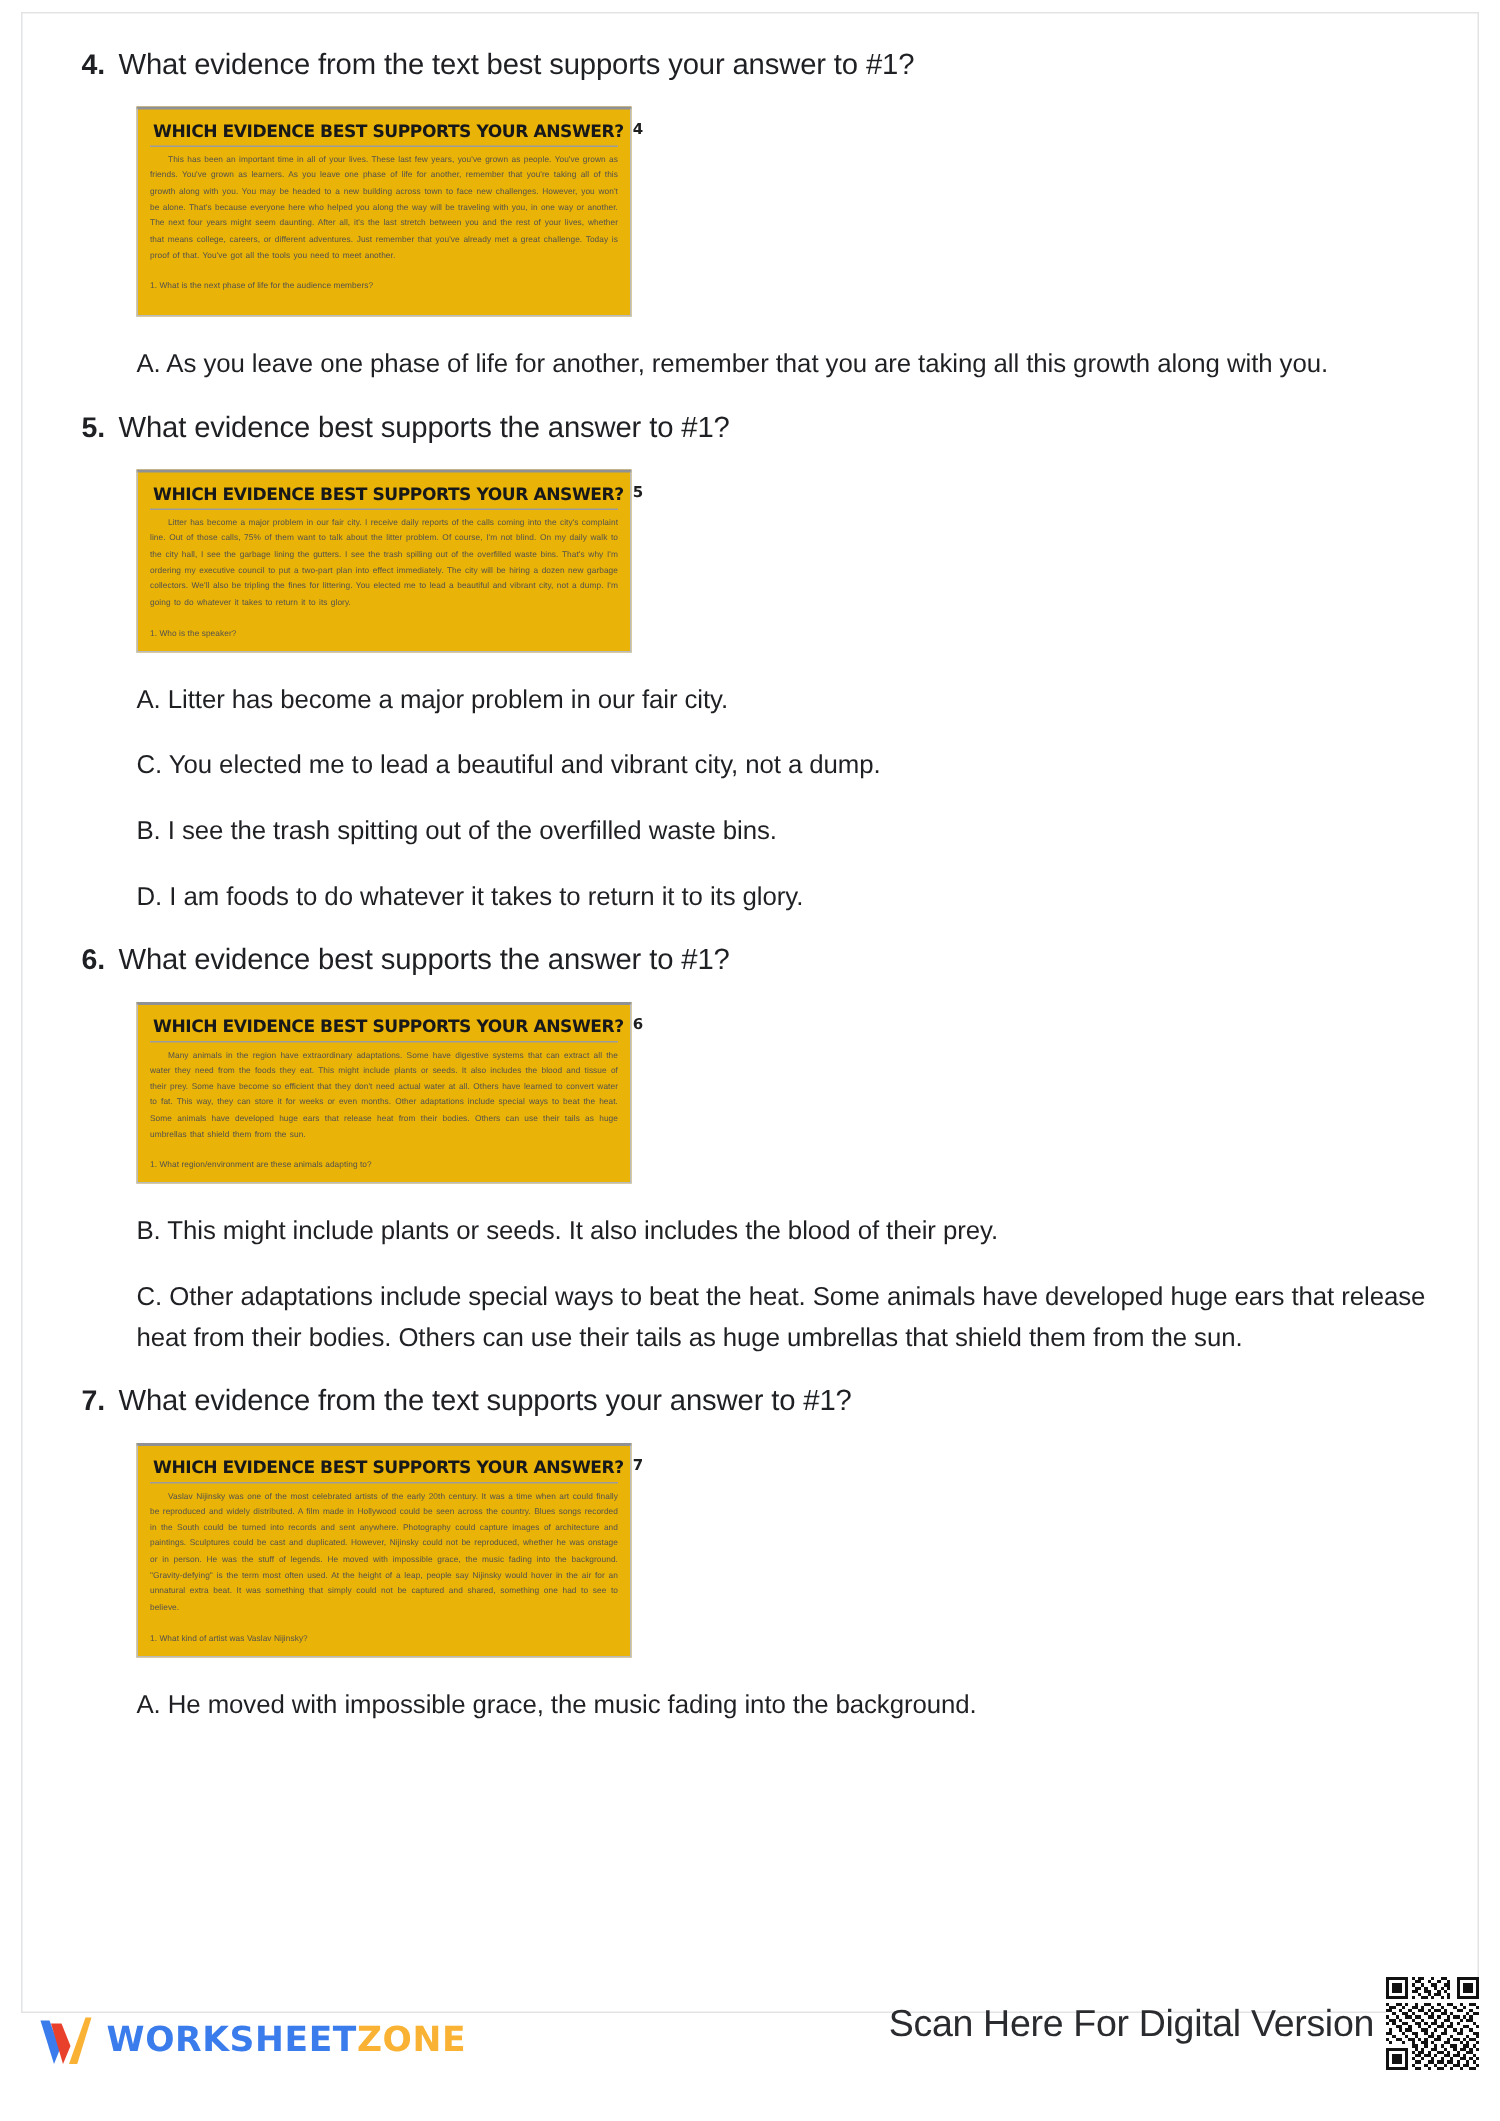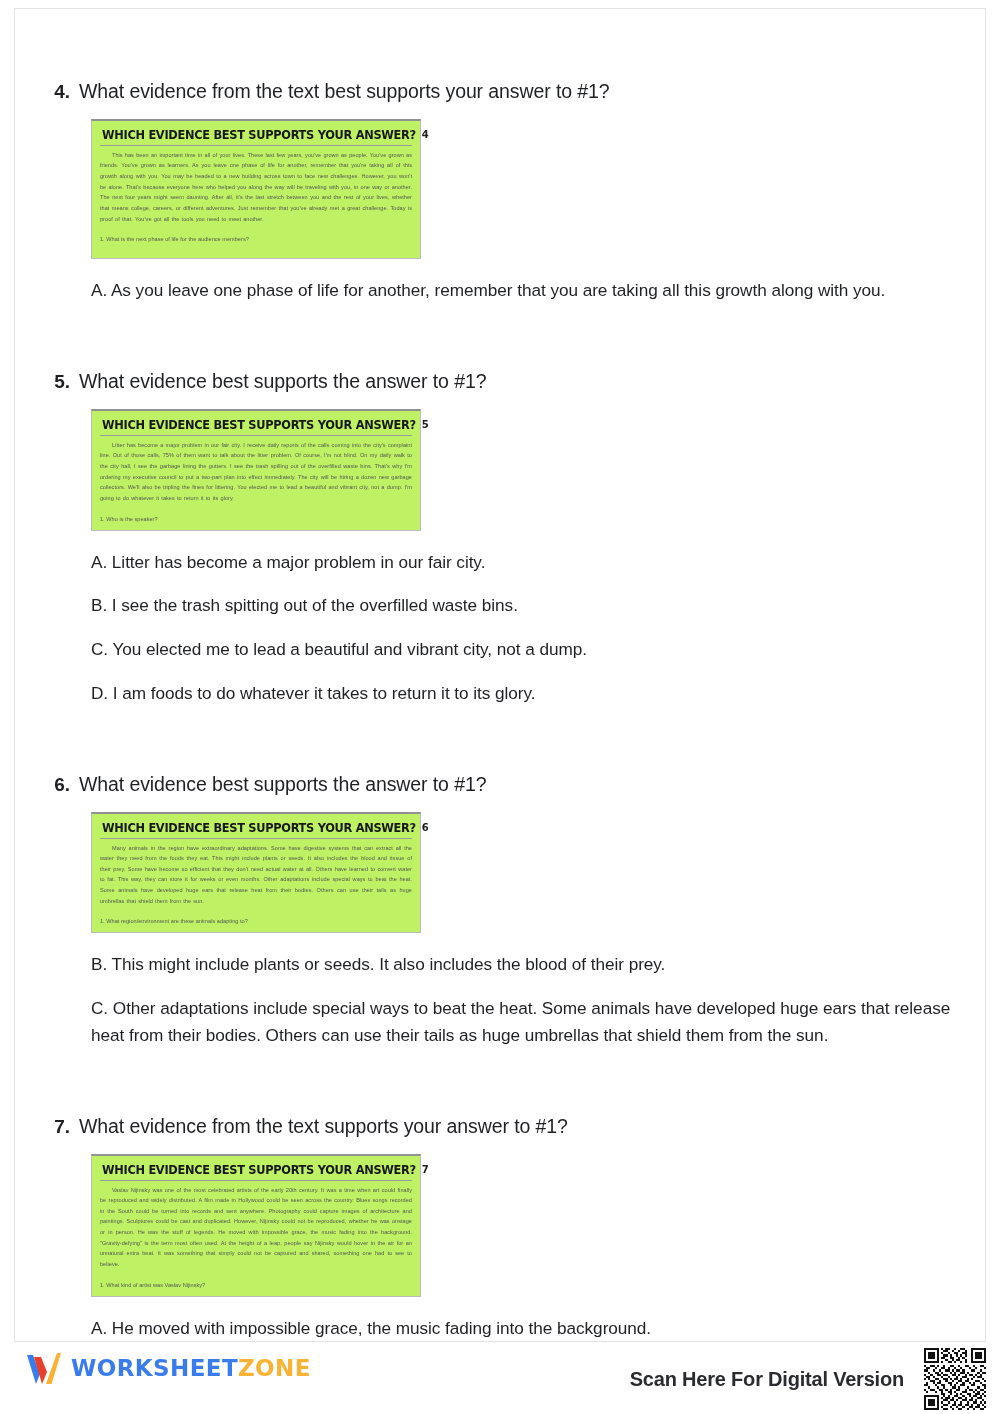--- a/index.html
+++ b/index.html
@@ -44,30 +44,30 @@
   }
   .q-num {
     font-weight: bold;
     width: 30px;
     flex: 0 0 30px;
     text-align: right;
     padding-right: 9px;
     box-sizing: border-box;
     font-size: 19px;
   }
-  .q-text { flex: 1 1 auto; margin-top: 48px; }
+  .q-text { flex: 1 1 auto; }
 
   
   .thumb {
     margin: 0 0 18px 42px;
     width: 330px;
     box-sizing: border-box;
     border: 1px solid #b9bbbe;
     border-top: 2px solid #8f9194;
-    background: #bef264;
+    background: #eab308;
     position: relative;
     padding: 0;
   }
   .thumb-inner {
     padding: 4px 8px 8px 8px;
   }
   .thumb-head {
     display: flex;
     align-items: center;
     justify-content: space-between;
@@ -124,25 +124,25 @@
     line-height: 1.56;
     margin: 0 0 17px 0;
     letter-spacing: -0.05px;
     max-width: 865px;
   }
 
   
   .footer {
     position: absolute;
     left: 14px;
-    top: 1348px;
+    top: 1320px;
     width: 972px;
     height: 60px;
     display: flex;
-    align-items: flex-start;
+    align-items: flex-end;
   }
   .logo {
     display: flex;
     align-items: center;
     margin-left: 10px;
   }
   .logo-mark {
     width: 38px;
     height: 40px;
     margin-right: 9px;
@@ -155,25 +155,24 @@
     letter-spacing: 0.4px;
   }
   .logo-worksheet { color: #3b7ced; }
   .logo-zone { color: #f9b233; }
   .scan-wrap {
     margin-left: auto;
     display: flex;
     align-items: center;
   }
   .scan-text {
-    font-size: 20px;
+    font-size: 25px;
     color: #2a2b2e;
     letter-spacing: -0.2px;
-    margin-right: 20px;
-    font-weight: bold;
+    margin-right: 8px;
   }
   .qr {
     width: 62px;
     height: 62px;
     flex: 0 0 auto;
     background: #ffffff;
   }
 </style>
 </head>
 <body>
@@ -212,22 +211,22 @@
           <div class="thumb-head">
             <span class="thumb-title">WHICH EVIDENCE BEST SUPPORTS YOUR ANSWER?</span>
             <span class="thumb-num">5</span>
           </div>
           <div class="thumb-passage">Litter has become a major problem in our fair city. I receive daily reports of the calls coming into the city's complaint line. Out of those calls, 75% of them want to talk about the litter problem. Of course, I'm not blind. On my daily walk to the city hall, I see the garbage lining the gutters. I see the trash spilling out of the overfilled waste bins. That's why I'm ordering my executive council to put a two-part plan into effect immediately. The city will be hiring a dozen new garbage collectors. We'll also be tripling the fines for littering. You elected me to lead a beautiful and vibrant city, not a dump. I'm going to do whatever it takes to return it to its glory.</div>
           <div class="thumb-prompt">1. Who is the speaker?</div>
         </div>
       </div>
       <div class="choices">
         <div class="choice">A. Litter has become a major problem in our fair city.</div>
+        <div class="choice">C. You elected me to lead a beautiful and vibrant city, not a dump.</div>
         <div class="choice">B. I see the trash spitting out of the overfilled waste bins.</div>
-        <div class="choice">C. You elected me to lead a beautiful and vibrant city, not a dump.</div>
         <div class="choice">D. I am foods to do whatever it takes to return it to its glory.</div>
       </div>
     </div>
 
     <div class="q-block">
       <div class="q-head">
         <span class="q-num">6.</span>
         <span class="q-text">What evidence best supports the answer to #1?</span>
       </div>
       <div class="thumb">

